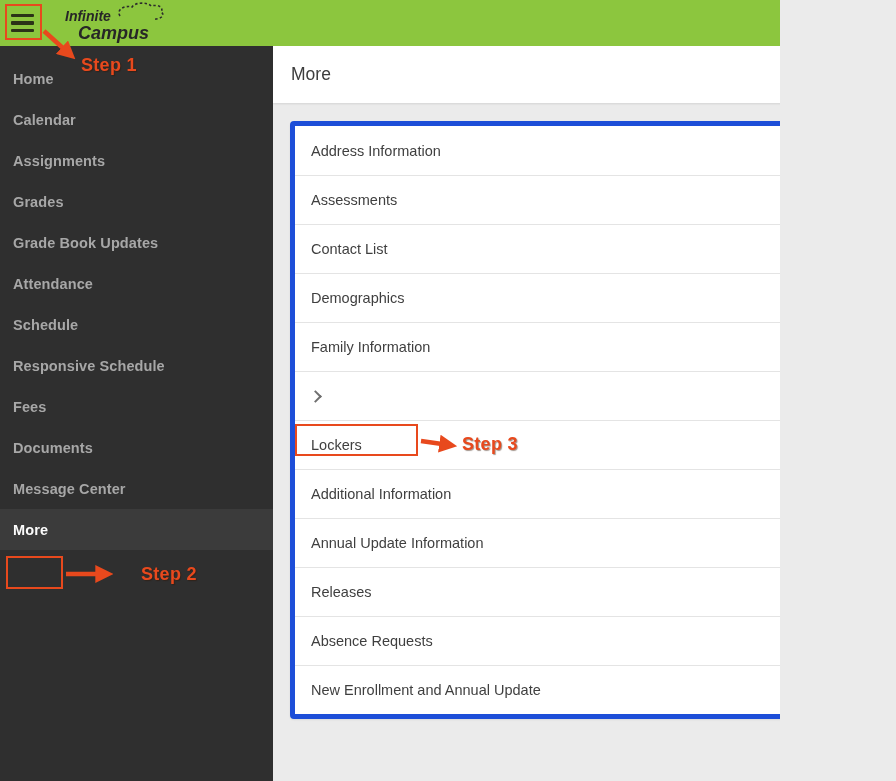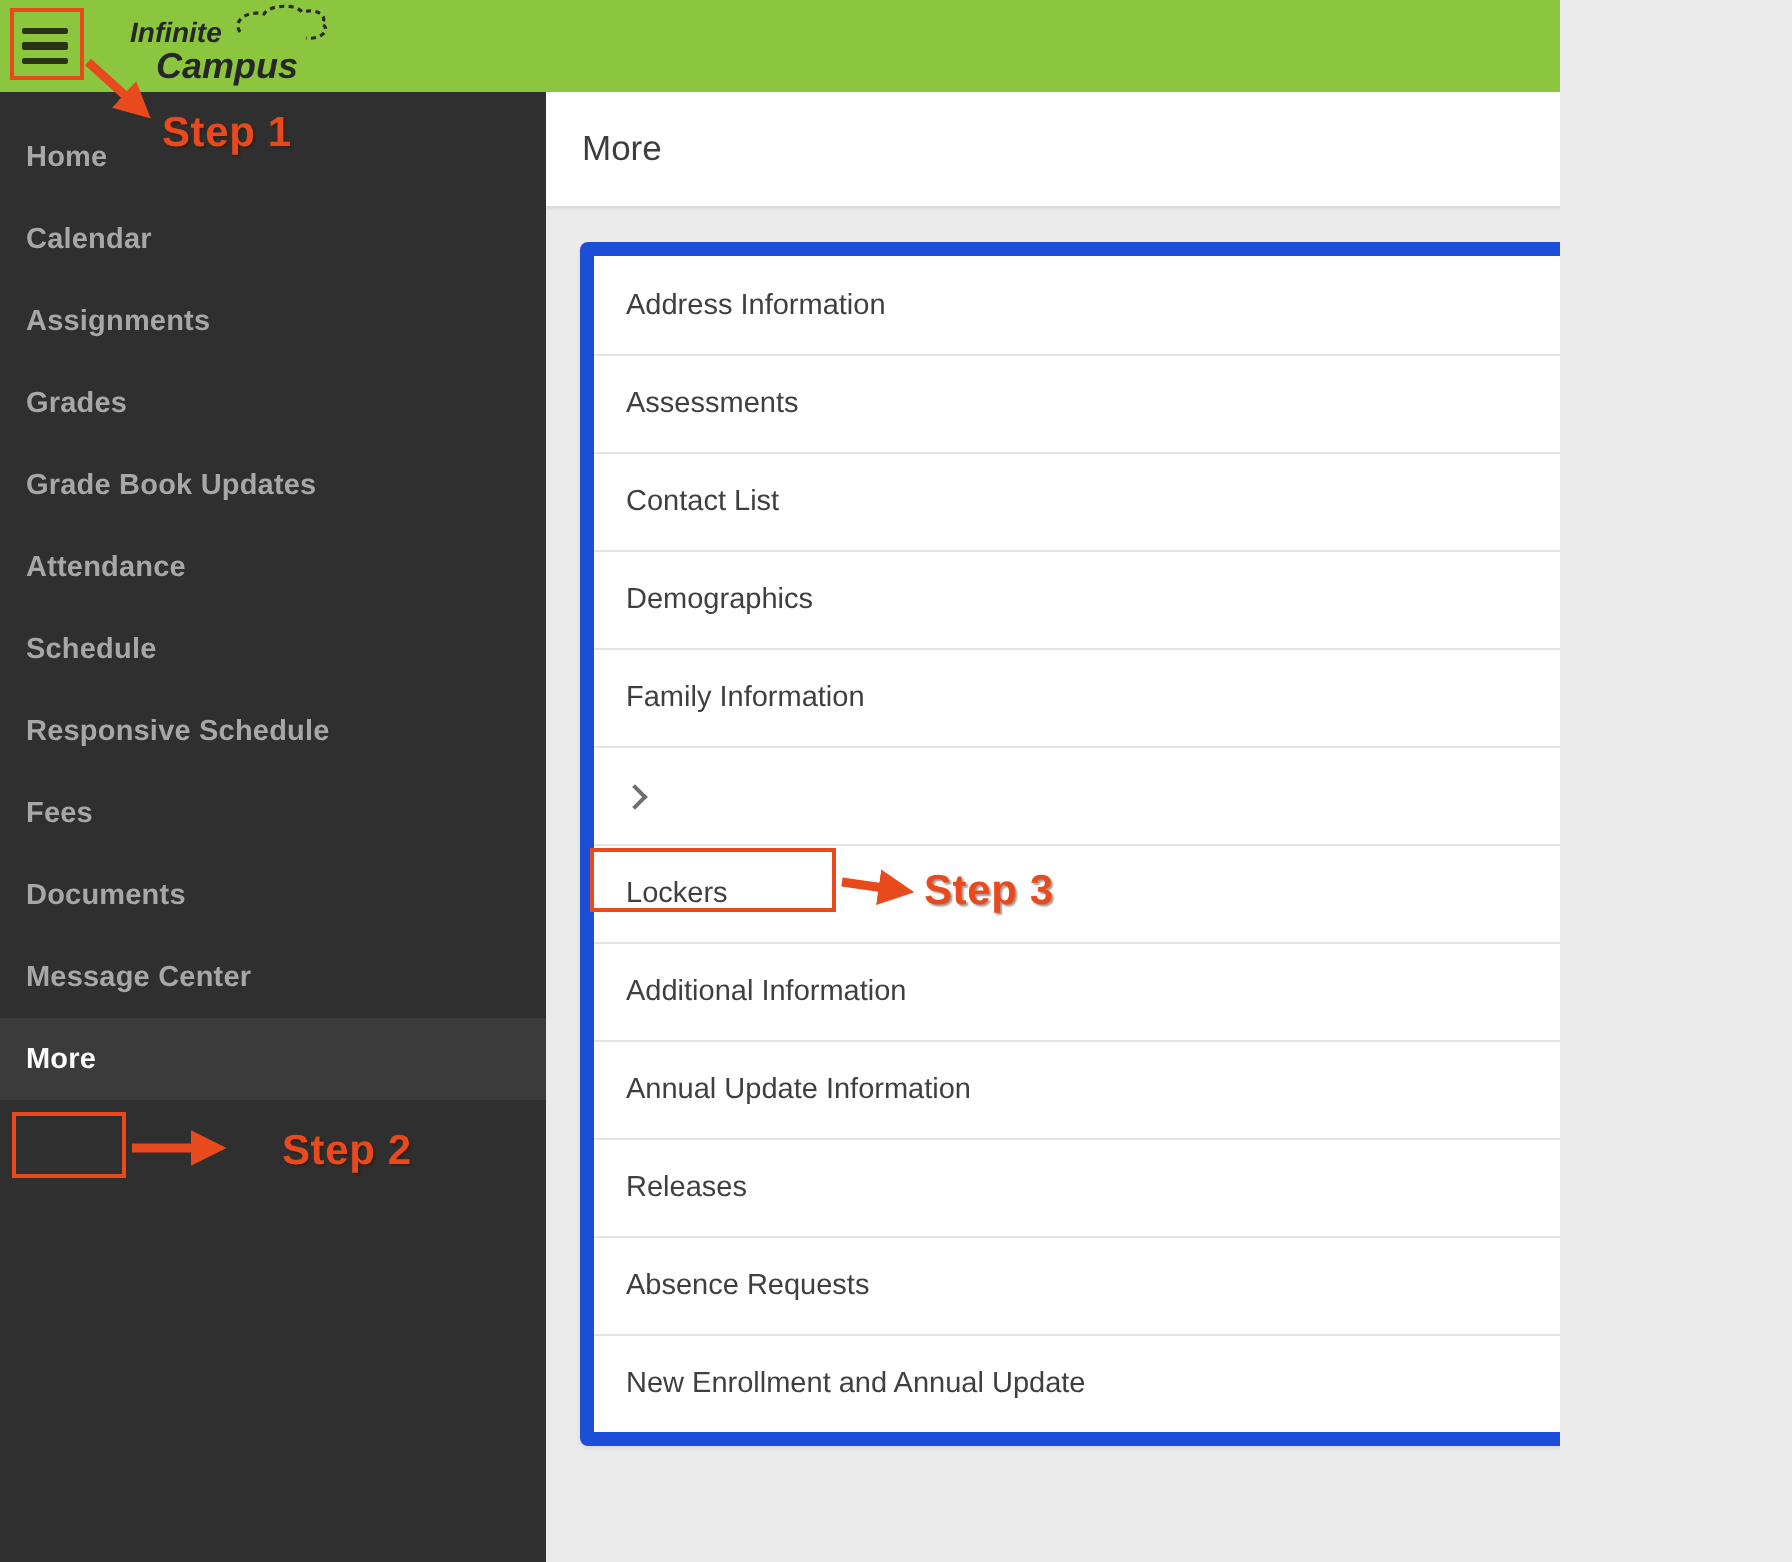--- a/index.html
+++ b/index.html
@@ -45,21 +45,21 @@
   }
   .title-bar {
     position: absolute; left: 0; top: 0; width: 623px; height: 57px;
     background: #ffffff; display: flex; align-items: center; padding-left: 18px;
     box-shadow: 0 1px 2px rgba(0,0,0,0.10);
   }
   .title-bar h1 { font-size: 17.5px; font-weight: 400; color: #3d3d3d; }
 
   .menu-card {
     position: absolute; left: 17px; top: 75px; width: 576px;
-    background: #ffffff; border: 7px solid #1d4ed8; border-radius: 4px;
+    background: #ffffff; border: 5px solid #1d4ed8; border-radius: 4px;
     box-shadow: 0 1px 2px rgba(0,0,0,0.08);
     overflow: hidden;
   }
   .row {
     height: 49px; display: flex; align-items: center;
     padding: 0 17px 0 16px; cursor: pointer; background: #fff;
   }
   .row + .row { border-top: 1px solid #e4e4e4; }
   .row-label { flex: 1; font-size: 14.5px; color: #3f3f3f; }
   .chevron {
@@ -77,21 +77,21 @@
     height: 45px; background: #f3f3f3; border-bottom: 1px solid #e2e2e2;
   }
 
   
   .anno-layer { position: absolute; inset: 0; z-index: 10; pointer-events: none; }
   .anno-box { position: absolute; border: 2px solid #e8491d; }
   .anno-box-1 { left: 5px;   top: 4px;   width: 37px;  height: 36px; }
   .anno-box-2 { left: 6px;   top: 556px; width: 57px;  height: 33px; }
   .anno-box-3 { left: 295px; top: 424px; width: 123px; height: 32px; }
   .anno-label {
-    position: absolute; font-size: 21px; font-weight: bold; color: #e8491d;
+    position: absolute; font-size: 18px; font-weight: bold; color: #e8491d;
     text-shadow: 1px 1px 1px rgba(50,20,0,0.45); letter-spacing: 0.3px;
     white-space: nowrap;
   }
   .anno-label-1 { left: 81px;  top: 55px; }
   .anno-label-2 { left: 117px; top: 564px; margin-left: 24px; }
   .anno-label-3 { left: 462px; top: 434px; }
   .anno-arrows { position: absolute; inset: 0; width: 896px; height: 781px; }
 </style>
 </head>
 <body>

